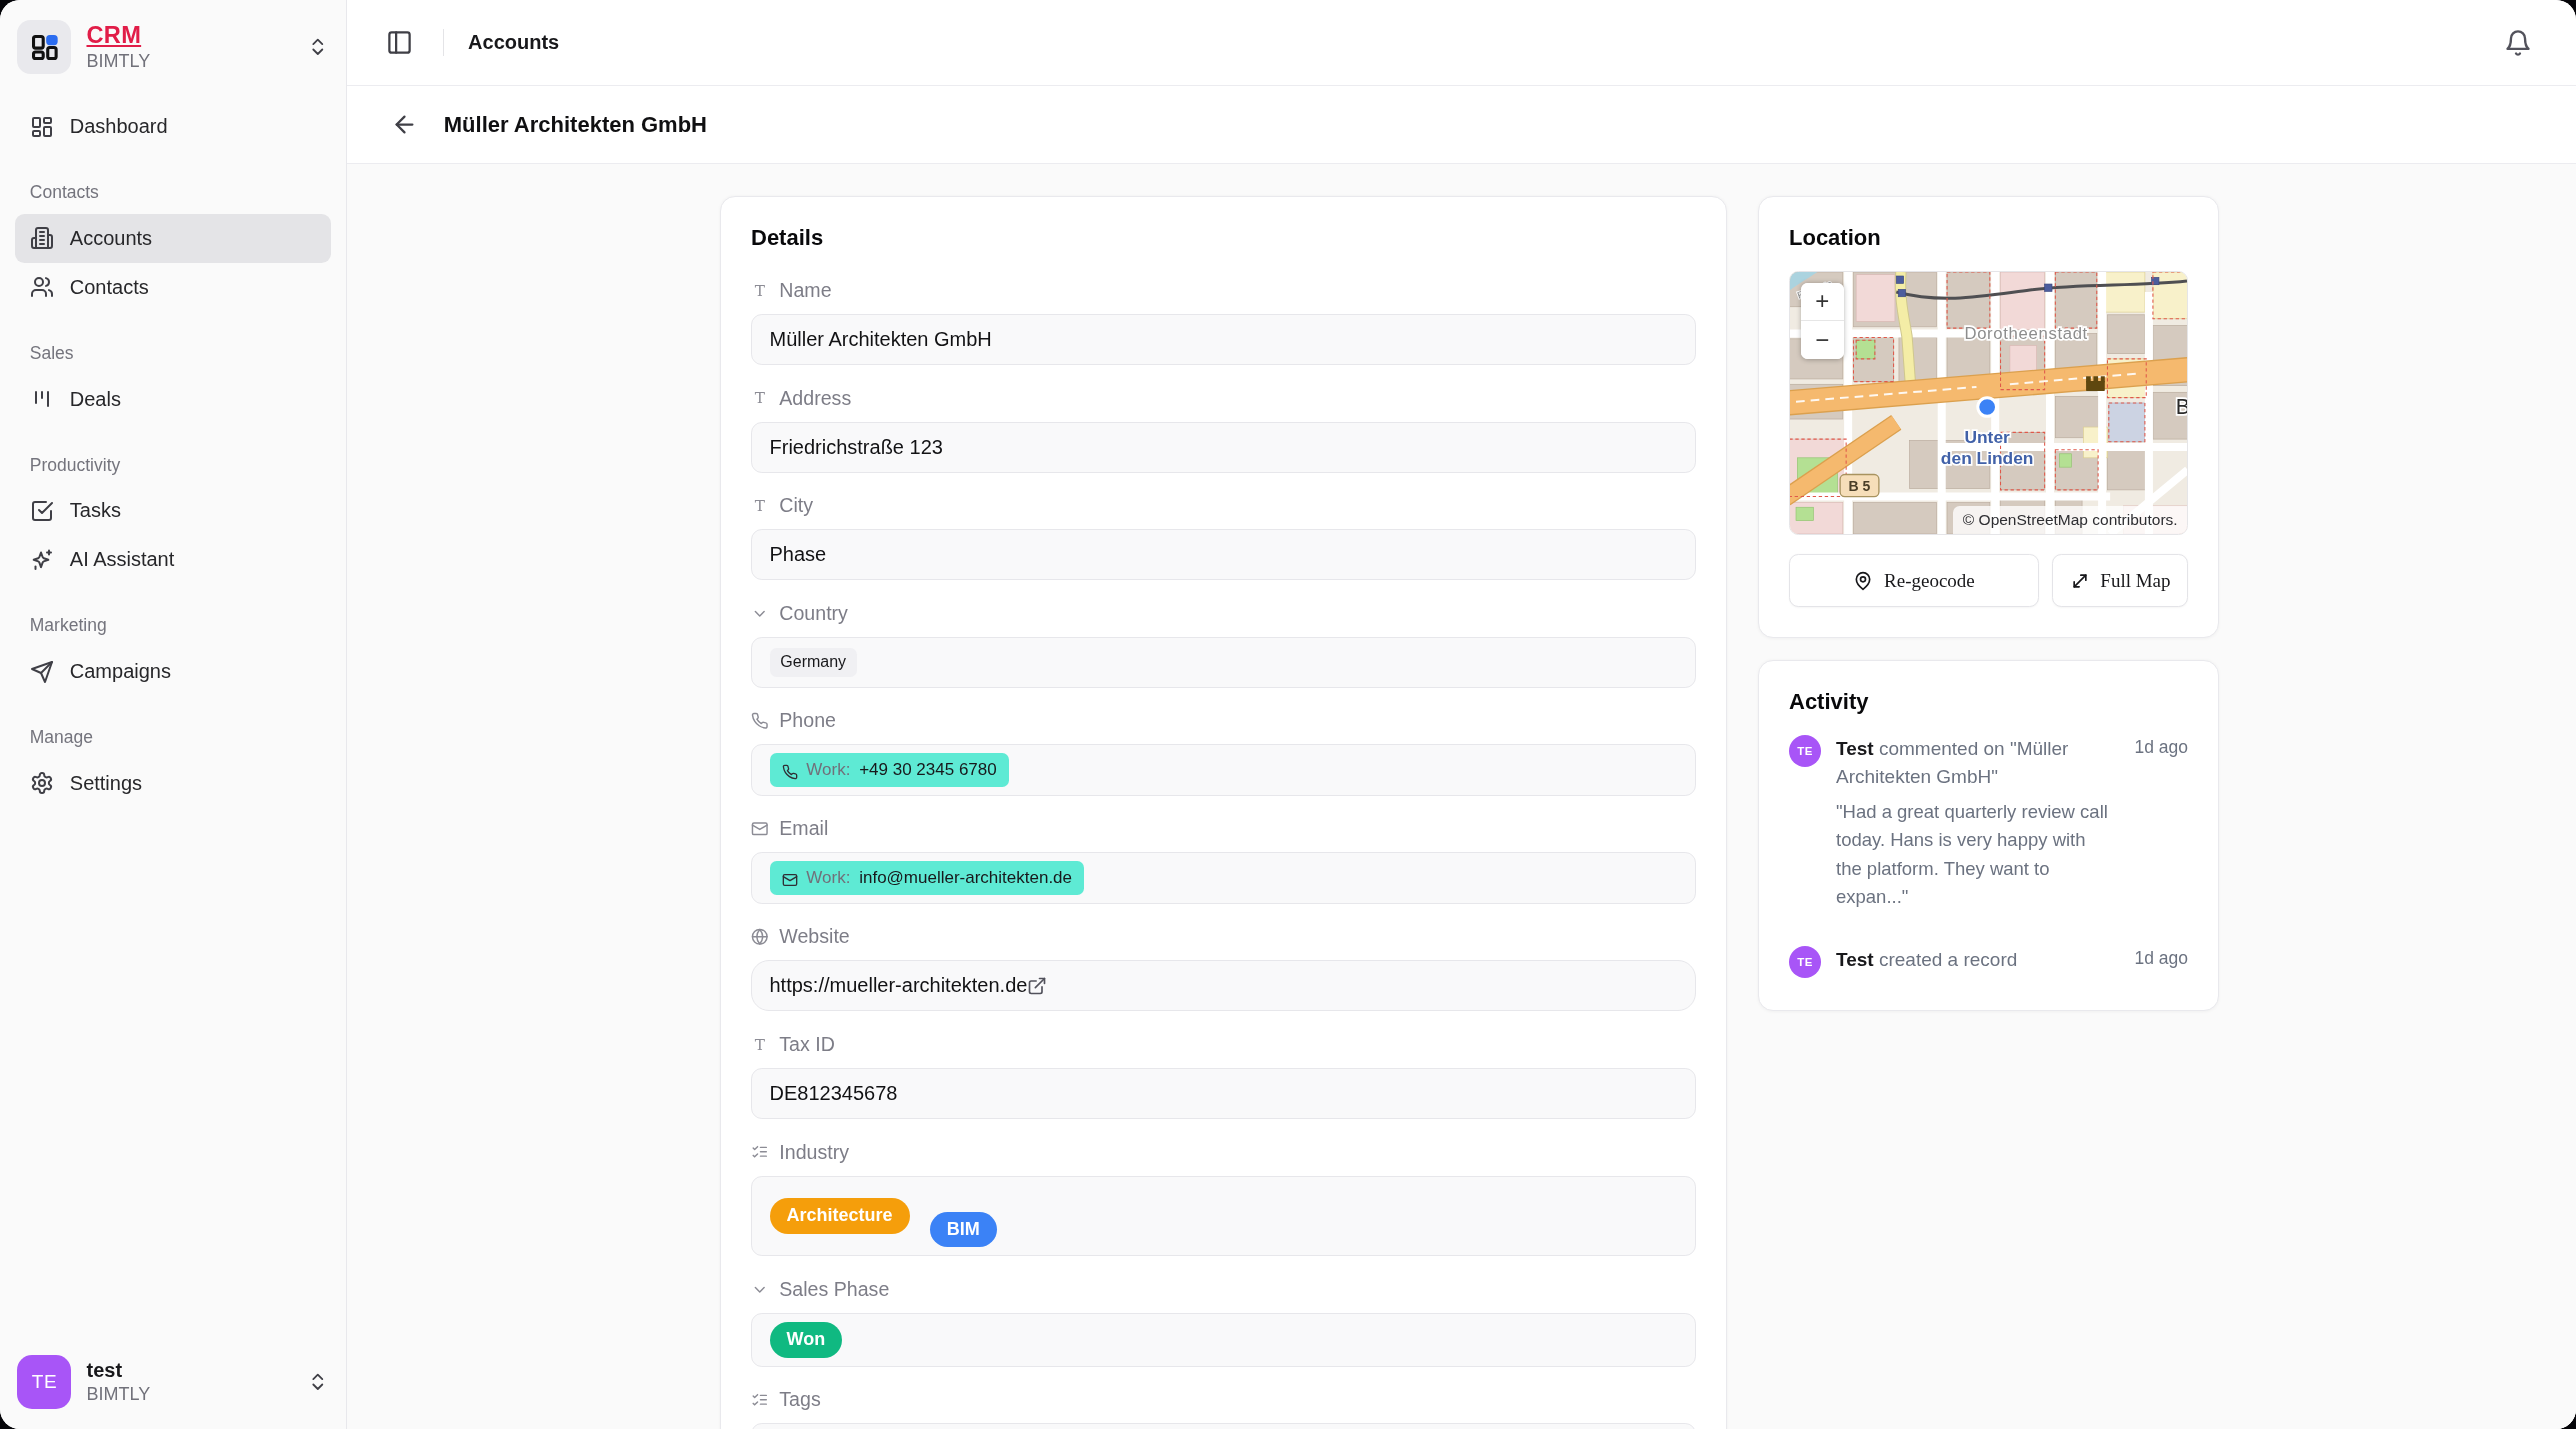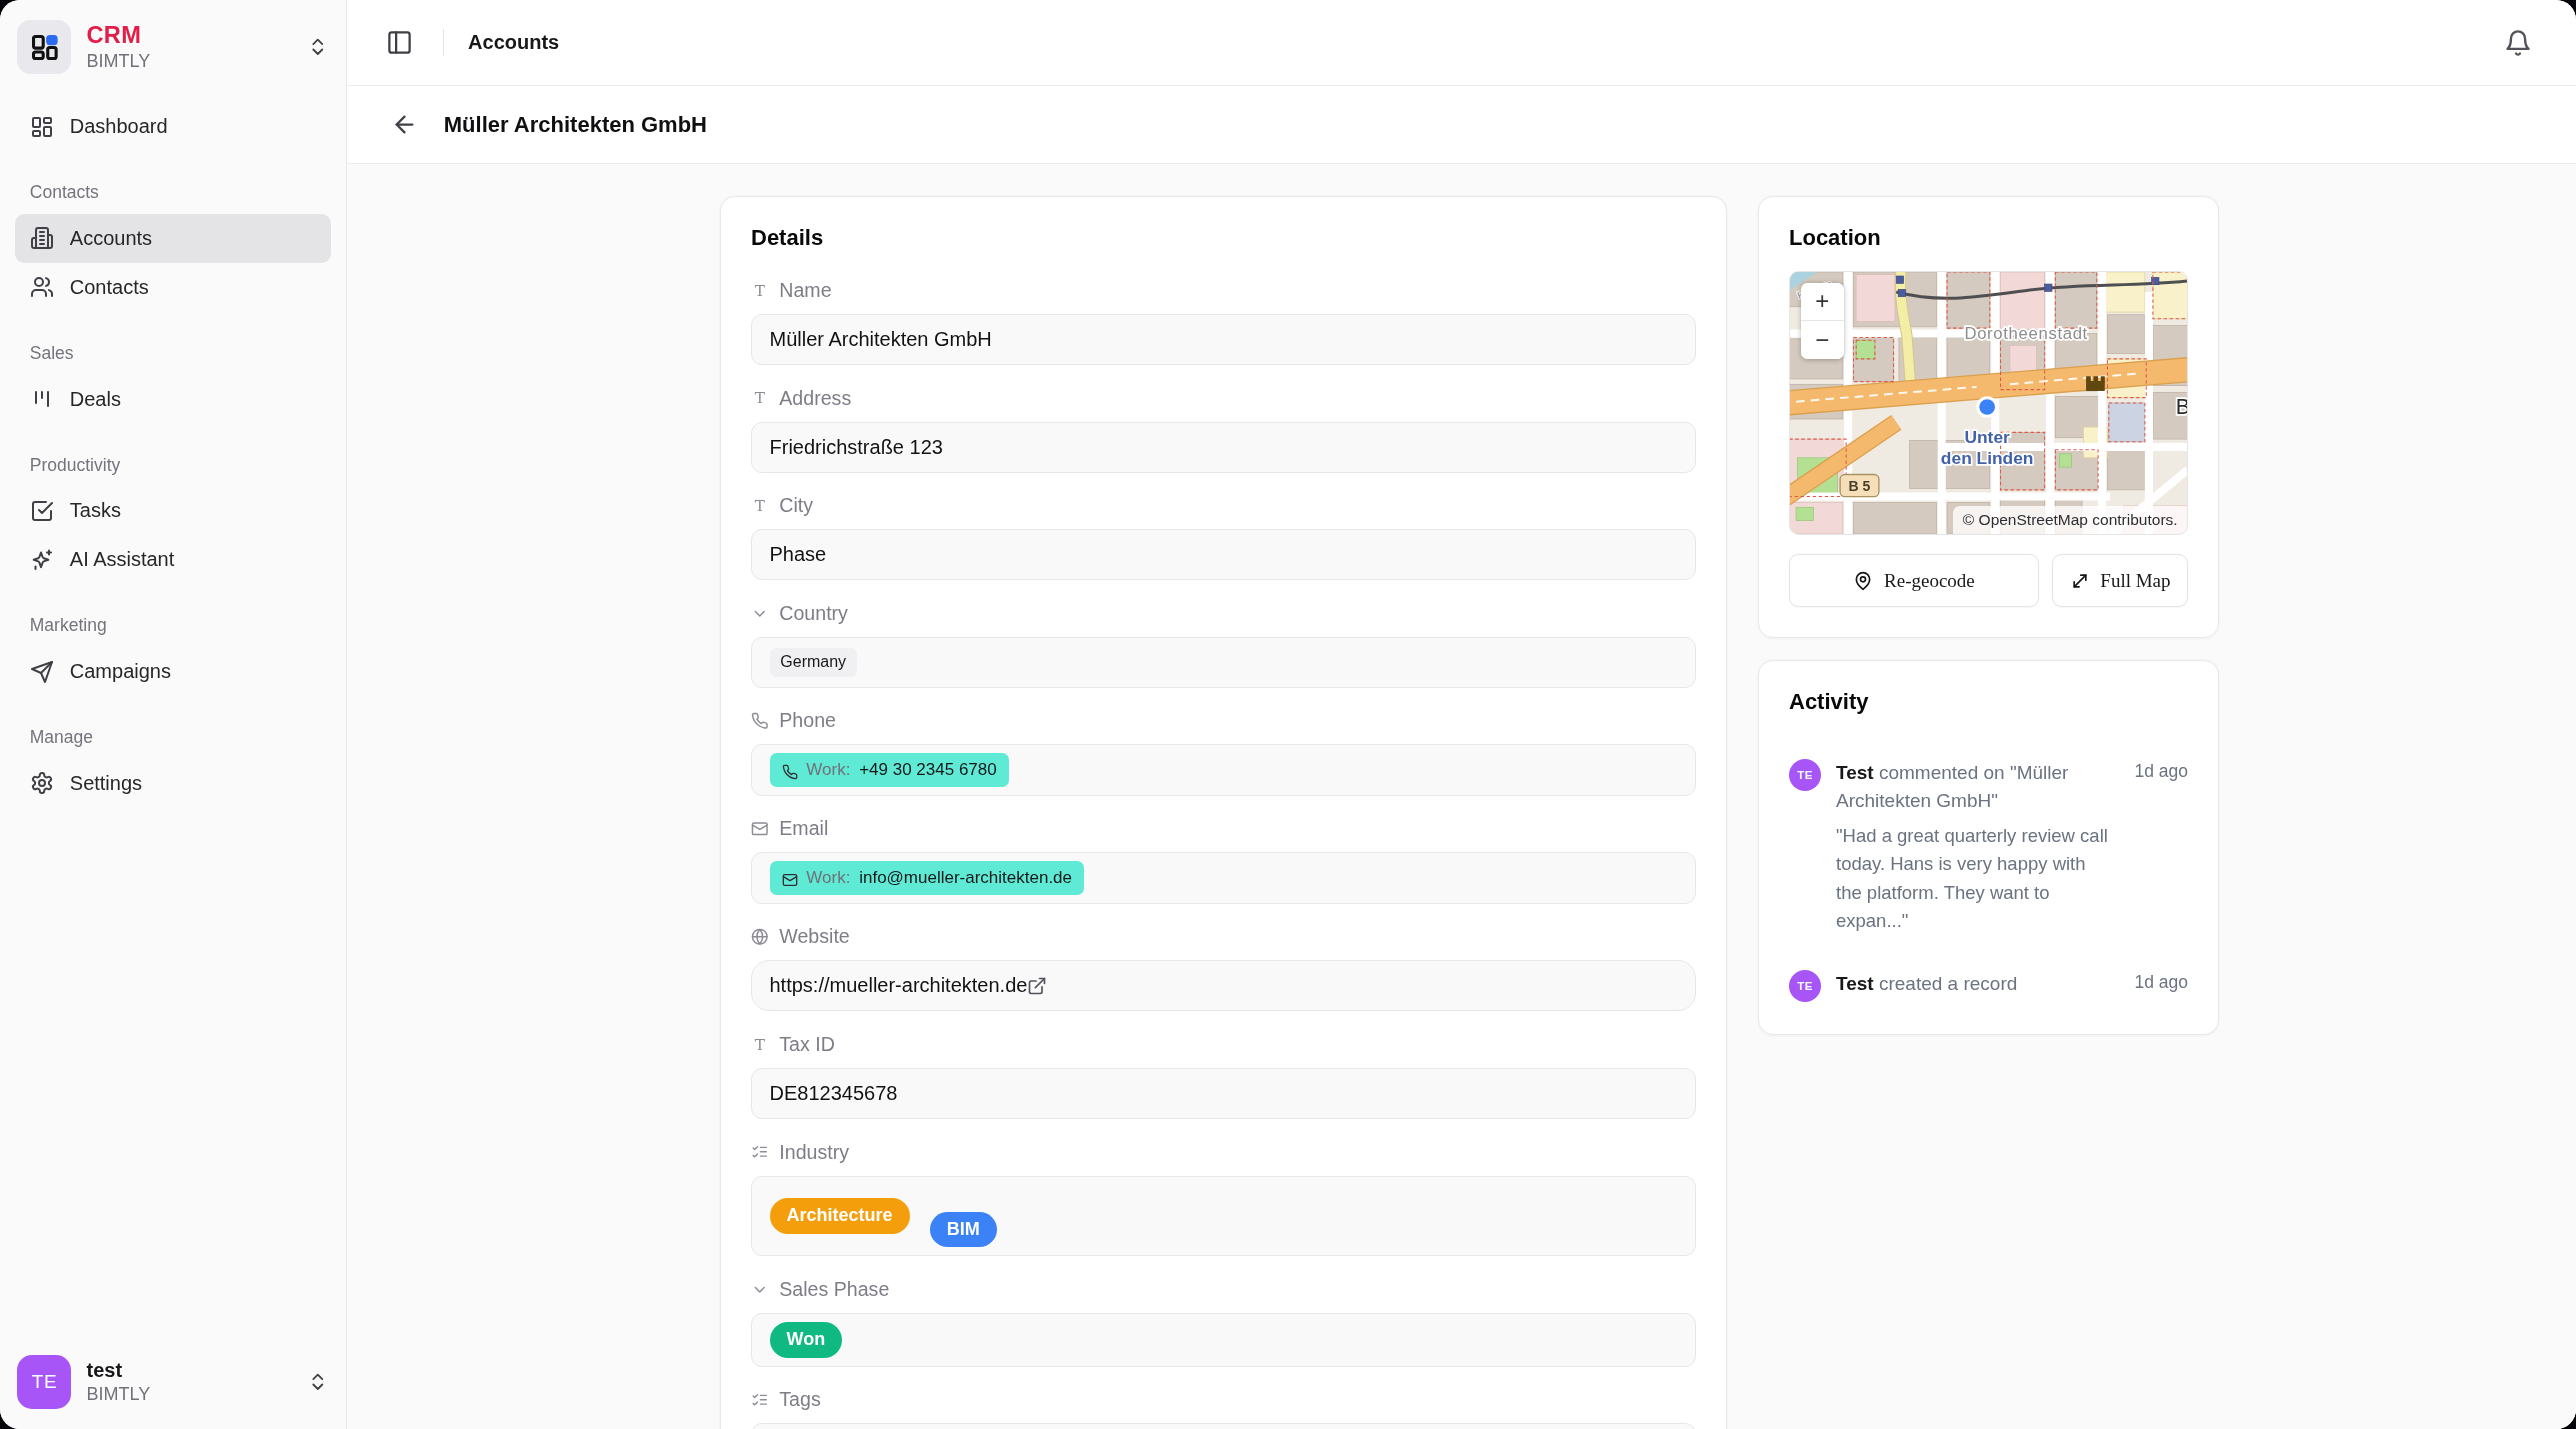--- a/index.html
+++ b/index.html
@@ -62,21 +62,21 @@
   .map-zoom { position:absolute; top:10.8px; left:10.8px; width:43px; background:#fff; border-radius:6.7px; box-shadow:0 0.7px 5.4px rgba(0,0,0,.28); overflow:hidden; }
   .map-zoom .zbtn { width:43px; height:38px; display:flex; align-items:center; justify-content:center; font-size:24px; color:#333; background:#fff; border:none; cursor:pointer; }
   .map-zoom .zbtn:first-child { border-bottom:0.7px solid #e6e6e6; }
   .map-attr { position:absolute; right:0; bottom:0; background:rgba(255,255,255,.78); padding:4.7px 9.4px 5.4px; border-top-left-radius:6.7px; font-size:15.5px; color:#2e2e32; }
   .map-attr .attr-link { cursor:pointer; }
   .loc-buttons { display:grid; grid-template-columns:1.84fr 1fr; gap:13px; margin-top:19px;font-family:Liberation Serif, serif; }
   .loc-btn { display:flex; align-items:center; justify-content:center; gap:10.8px; height:53px; border:1px solid #e4e4e8; border-radius:9.4px; background:#fff; font-size:19px; font-weight:500; color:#18181b; font-family:inherit; cursor:pointer; box-shadow:0 0.7px 2px rgba(0,0,0,.04); }
 
   
   .act-card { margin-top:21.6px; padding:28px 30px 32px; }
-  .act-card .card-heading { margin-bottom:44px; }
+  .act-card .card-heading { margin-bottom:20px; }
   .act-item { display:flex; gap:15px; }
   .act-item + .act-item { margin-top:35px; }
   .act-avatar { width:32px; height:32px; border-radius:50%; color:#fff; font-size:11.5px; font-weight:600; display:flex; align-items:center; justify-content:center; flex:none; letter-spacing:0.3px; }
   .act-main { flex:1; min-width:0; font-size:19px; color:#6b7280; line-height:1.5; }
   .act-main .actor { color:#18181b; font-weight:600; }
   .act-quote { margin-top:6.7px; font-size:18.5px; color:#6b7280; line-height:1.52; }
   .act-time { flex:none; color:#6b7280; font-size:17.5px; margin-left:6.7px; padding-top:2.7px; white-space:nowrap; }
 
   svg.ic { fill:none; stroke:currentColor; stroke-width:2; stroke-linecap:round; stroke-linejoin:round; }
 </style>
@@ -89,21 +89,21 @@
     <div class="ws-row">
       <div class="ws-logo">
         <svg class="ic" width="31" height="31" viewBox="0 0 24 24" style="stroke-width:2.4;color:#111;">
           <rect x="3.5" y="3.5" width="7.5" height="9" rx="1.6"></rect>
           <rect x="14.5" y="3.5" width="6.5" height="5.5" rx="1.6" fill="#2b6cf0" stroke="#2b6cf0"></rect>
           <rect x="14.5" y="12" width="6.5" height="8.5" rx="1.6"></rect>
           <rect x="3.5" y="15.5" width="7.5" height="5" rx="1.6"></rect>
         </svg>
       </div>
       <div>
-        <div class="ws-name" style="color:#e11d48;">CRM</div>
+        <div class="ws-name" style="color:#e11d48;text-decoration:underline;">CRM</div>
         <div class="ws-org">BIMTLY</div>
       </div>
       <svg class="ic chev-updown" width="21.6" height="21.6" viewBox="0 0 24 24">
           <path d="m7 15 5 5 5-5"></path>
           <path d="m7 9 5-5 5 5"></path>
         </svg>
     </div>
 
     <nav class="nav">
       <div class="nav-item">

